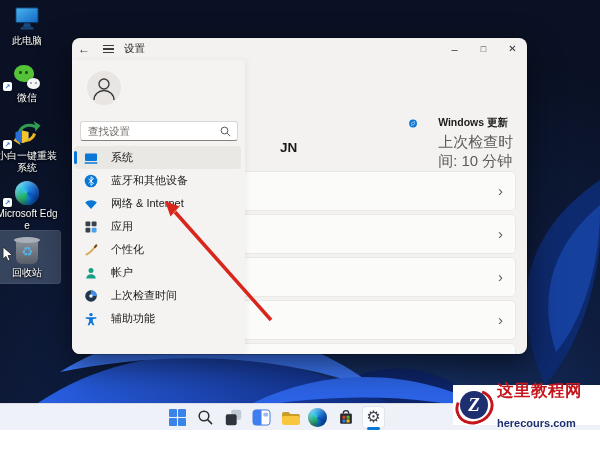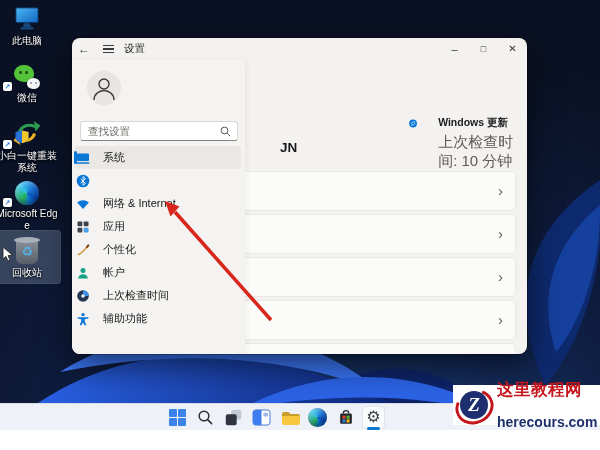--- a/index.html
+++ b/index.html
@@ -62,21 +62,21 @@
   .avatar{position:absolute;left:15px;top:11px;width:34px;height:34px;border-radius:50%;background:#e8e5e2;
     display:flex;align-items:center;justify-content:center;}
   .searchbox{position:absolute;left:8px;top:61px;width:158px;height:20px;background:#fff;
     border:1px solid #d8d5d2;border-bottom-color:#85817d;border-radius:3px;
     display:flex;align-items:center;box-sizing:border-box;}
   .searchbox input{border:0;outline:0;flex:1;min-width:0;font-size:10.5px;padding:0 4px 0 7px;
     background:transparent;color:#222;font-family:Liberation Sans, sans-serif;}
   .searchbox input::placeholder{color:#6d6a66;}
   .sicon{margin-right:6px;display:flex;}
   .navlist{position:absolute;top:86px;left:2px;right:4px;}
-  .navitem{position:relative;height:23px;display:flex;align-items:center;border-radius:4px;padding-left:2px;}
+  .navitem{position:relative;height:23px;display:flex;align-items:center;border-radius:4px;padding-left:10px;}
   .navitem.selected{background:#eae8e5;}
   .navitem.selected::before{content:"";position:absolute;left:0;top:5px;width:3px;height:13px;border-radius:2px;background:#0a77d6;}
   .nico{width:14px;height:14px;margin-right:13px;display:flex;align-items:center;justify-content:center;}
   .nlabel{font-size:11px;color:#191919;}
   
   .arrow-overlay{position:absolute;inset:0;z-index:3;pointer-events:none;}
   
   .taskbar{position:absolute;left:0;right:0;bottom:0;height:26px;background:#eef1f7;
     border-top:1px solid #d9dce2;z-index:4;}
   .tbicons{position:absolute;left:166px;top:0;height:26px;display:flex;align-items:center;gap:5px;}
@@ -89,21 +89,21 @@
   .watermark{position:absolute;right:0;bottom:5px;width:147px;height:40px;background:#fff;z-index:6;
     display:flex;align-items:center;}
   .wm-logo{position:relative;width:41px;height:37px;margin-left:1px;flex:none;}
   .wm-logo::before{content:"";position:absolute;left:1px;top:3px;width:33px;height:28px;
     border:3px solid #c4161c;border-radius:50%;border-top-color:transparent;transform:rotate(-24deg);}
   .wm-z{position:absolute;left:6px;top:4px;width:28px;height:28px;border-radius:50%;background:#1d2f6e;
     color:#fff;font:italic bold 19px "Liberation Serif","DejaVu Serif",serif;
     display:flex;align-items:center;justify-content:center;}
   .wm-text{margin-left:2px;line-height:1.1;}
   .wm-name{color:#c4161c;font-size:16.5px;font-weight:bold;letter-spacing:0.5px;}
-  .wm-url{color:#1d2f6e;font-size:14px;font-weight:bold;margin-top:17px;}
+  .wm-url{color:#1d2f6e;font-size:11px;font-weight:bold;margin-top:17px;}
   
   .cursor{position:absolute;left:2px;top:246px;z-index:7;pointer-events:none;}
 </style>
 </head>
 <body>
 
 <div id="screen">
 
   <svg class="wallpaper" viewBox="0 0 600 450">
     <defs>
@@ -269,20 +269,21 @@
             </span>
               <span class="nlabel">系统</span>
           </div>
           <div class="navitem">
             <span class="nico">
               <svg width="14" height="14" viewBox="0 0 14 14">
                   <circle cx="7" cy="7" r="6.3" fill="#0a77d6"></circle>
                   <path d="M7,2.6 V11.4 M7,2.6 L9.4,4.6 L7,6.8 M7,11.4 L9.4,9.4 L7,7.2 M4.6,4.8 L9.4,9.4 M4.6,9.2 L9.4,4.6" stroke="#fff" stroke-width="0.85" fill="none" stroke-linejoin="round"></path>
                 </svg>
             </span>
+              <span class="nlabel">蓝牙和其他设备</span>
           </div>
           <div class="navitem">
             <span class="nico">
               <svg width="14" height="14" viewBox="0 0 14 14">
                   <path d="M7,12 C5,9.8 2.6,7.4 1.2,5.6 C4.6,2.6 9.4,2.6 12.8,5.6 C11.4,7.4 9,9.8 7,12 Z" fill="#0a77d6"></path>
                 </svg>
             </span>
               <span class="nlabel">网络 &amp; Internet</span>
           </div>
           <div class="navitem">

